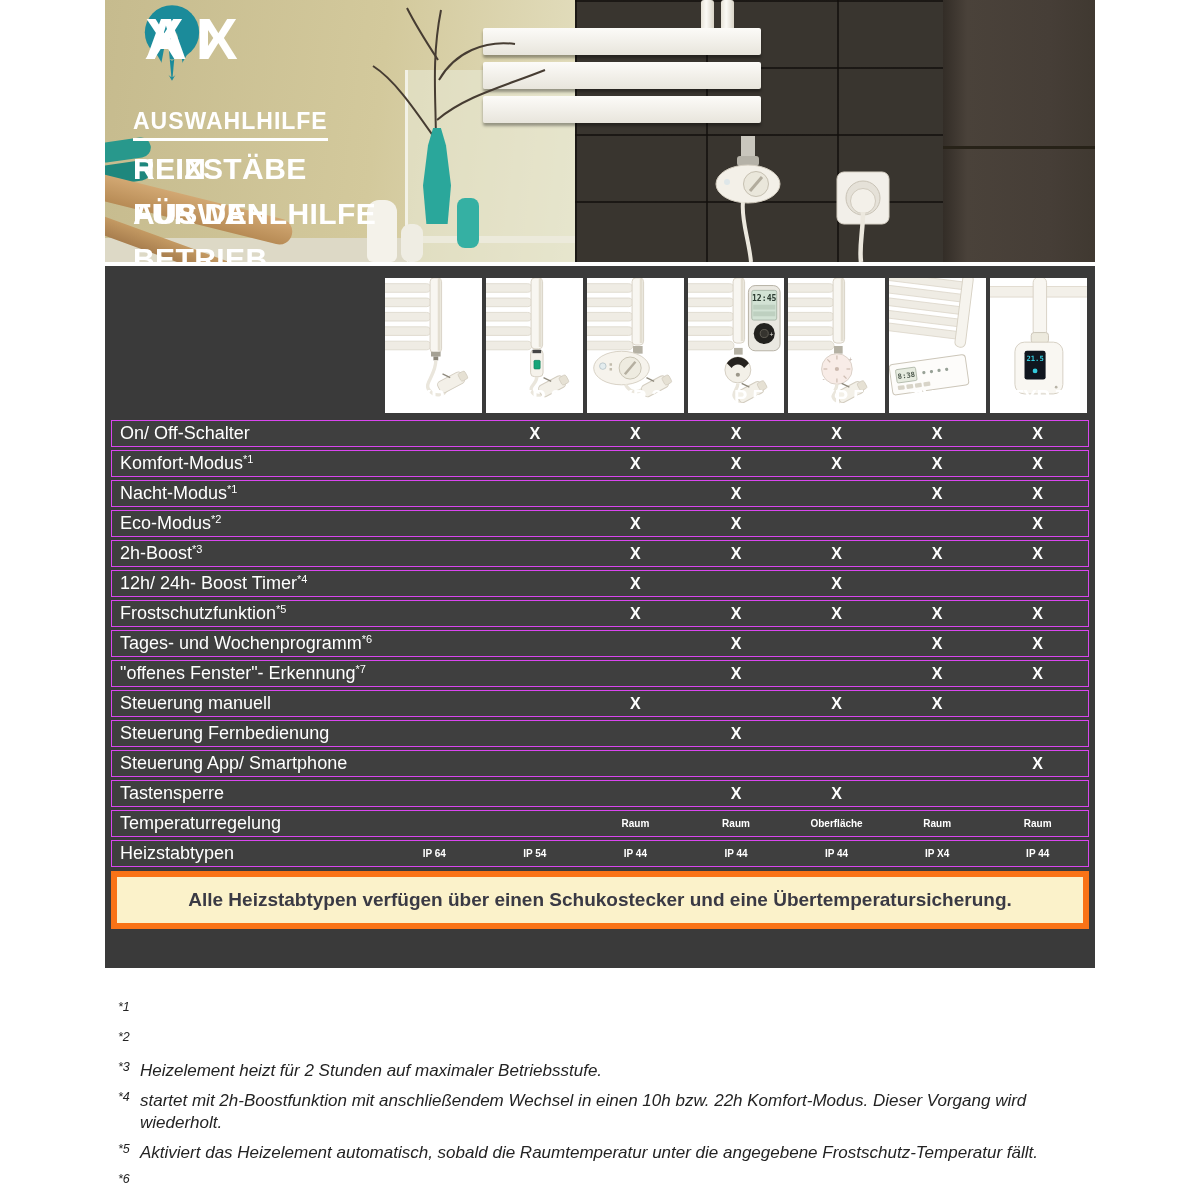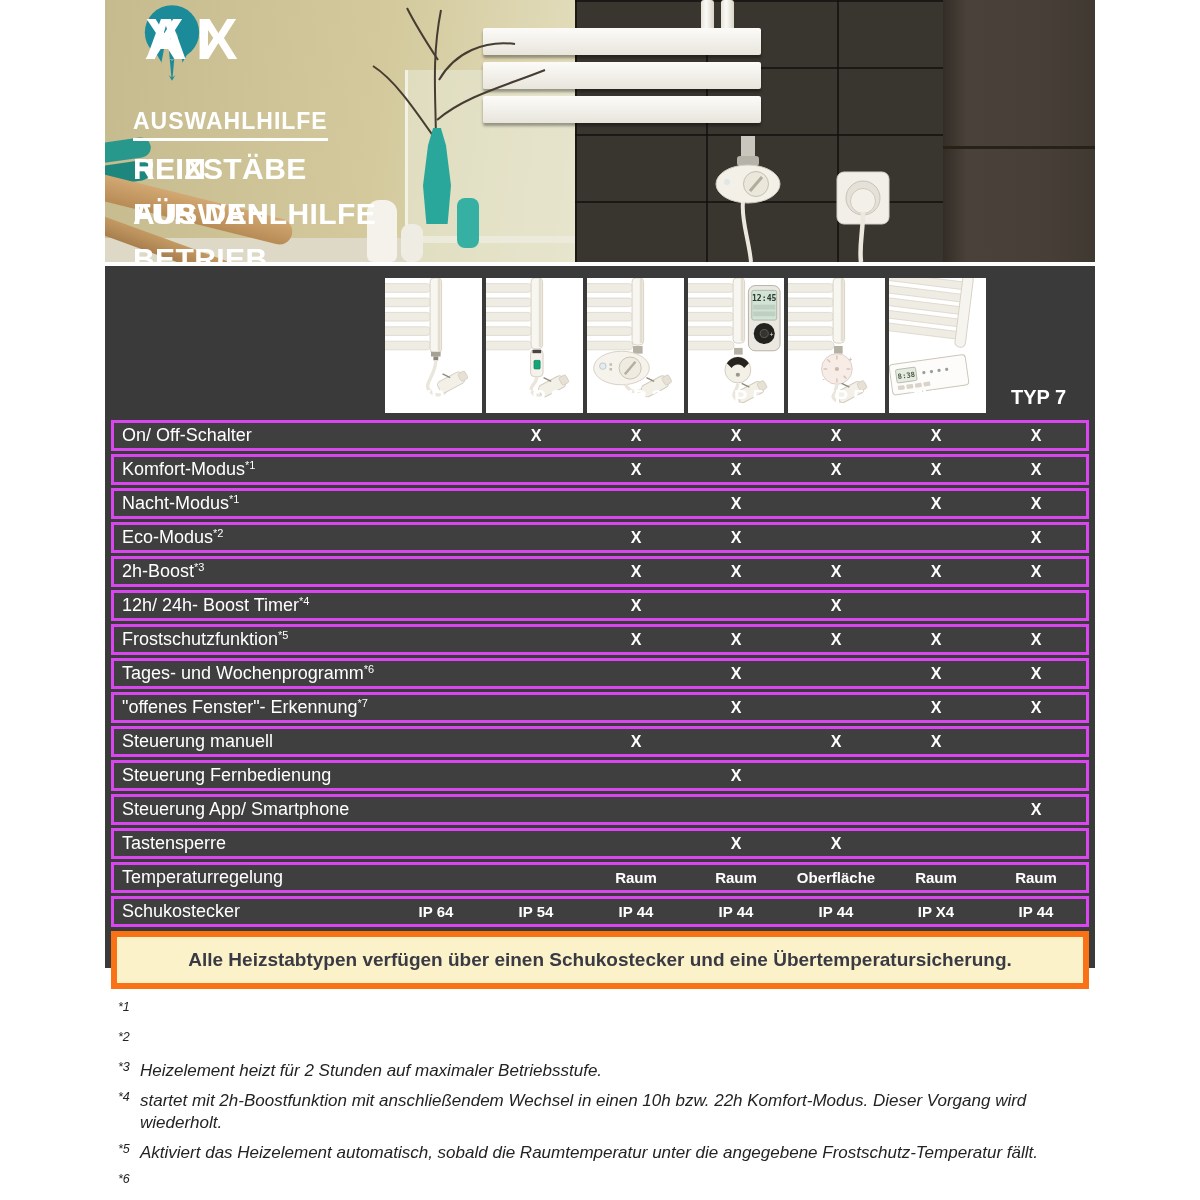--- a/index.html
+++ b/index.html
@@ -47,25 +47,25 @@
   
   .panel{width:990px;margin:4px 0 0 105px;background:#3a3a3a;box-sizing:border-box;
          padding:12px 6px 0;height:702px;}
   .grid8{display:grid;grid-template-columns:272px repeat(7,1fr);}
   .product-strip{height:95px;}
   .prod-cell{padding:0 2px;}
   .prod-box{background:#fff;height:135px;overflow:hidden;}
   .prod-box svg{display:block;}
   .typ-row{margin:8px 0 7px;height:32px;line-height:32px;}
   .typ-cell{text-align:center;color:#fff;font-weight:bold;font-size:20px;}
-  .feature-row{align-items:center;height:25px;background:#3f3f3f;border:3px solid #d946ef;margin-bottom:3px;color:#fff;}
+  .feature-row{align-items:center;height:25px;background:#3f3f3f;border:1px solid #d946ef;margin-bottom:3px;color:#fff;}
   .feature-label{font-size:18px;padding-left:8px;white-space:nowrap;overflow:hidden;}
   .feature-label .sup{font-size:11px;vertical-align:6px;}
   .feature-cell{text-align:center;font-weight:bold;font-size:16px;}
-  .feature-cell.txt{font-size:15px;}
+  .feature-cell.txt{font-size:10px;}
   .banner{margin-top:4px;height:46px;background:#fbf2ca;border:6px solid #f97316;
           display:flex;align-items:center;justify-content:center;
           font-weight:bold;font-size:19px;color:#3a3a44;}
 
   
   .footnotes{width:980px;margin:32px 0 0 118px;color:#232323;font-style:italic;font-size:17px;}
   .fn{display:flex;margin-bottom:8px;line-height:22px;}
   .fn-marker{width:18px;flex:none;font-size:12.5px;transform:translateY(-4px);}
   .fn-text{margin-left:4px;}
 </style>
@@ -311,20 +311,34 @@
      <circle cx="53" cy="95" r="1.7" fill="#97a196"></circle>
                 <circle cx="61" cy="95" r="1.7" fill="#97a196"></circle>
      <rect x="8" y="105" width="7" height="4.5" rx="1" fill="#d8d4c8"></rect>
                 <rect x="17" y="105" width="7" height="4.5" rx="1" fill="#d8d4c8"></rect>
      <rect x="26" y="105" width="7" height="4.5" rx="1" fill="#d8d4c8"></rect>
                 <rect x="35" y="105" width="7" height="4.5" rx="1" fill="#d8d4c8"></rect>
    </g>
             </svg>
           </div>
         </div>
+        <div class="prod-cell">
+          <div class="prod-box">
+            <svg width="100%" height="135" viewBox="0 0 101 135">
+              <rect x="-6" y="6" width="112" height="11" rx="5.5" fill="#f3f0e9" stroke="#d9d3c6" stroke-width="0.8"></rect>
+   <rect x="45" y="-4" width="14" height="62" rx="6" fill="#f8f6f1" stroke="#d7d1c4"></rect>
+   <rect x="43" y="54" width="18" height="11" rx="3" fill="#edeade" stroke="#ccc6b9"></rect>
+   <rect x="26" y="64" width="50" height="54" rx="10" fill="#f9f7f2" stroke="#d5cfc2"></rect>
+   <rect x="36" y="73" width="22" height="30" rx="2.5" fill="#10161f"></rect>
+   <text x="47" y="84" font-size="7.5" font-weight="bold" fill="#33cbdc" text-anchor="middle" font-family="'DejaVu Sans Mono',monospace">21.5</text>
+   <circle cx="47" cy="94" r="2.5" fill="#33cbdc"></circle>
+   <circle cx="69" cy="111" r="1.4" fill="#b9b4a7"></circle>
+            </svg>
+          </div>
+        </div>
       </div>
     <div class="grid8 typ-row" id="typ-row">
       <div></div>
     <div class="typ-cell">TYP 1</div>
         <div class="typ-cell">TYP 2</div>
         <div class="typ-cell">TYP 3</div>
         <div class="typ-cell">TYP 5</div>
         <div class="typ-cell">TYP 5</div>
         <div class="typ-cell">TYP 7</div>
         <div class="typ-cell">TYP 7</div>
@@ -464,21 +478,21 @@
           <div class="feature-label">Temperaturregelung</div>
           <div class="feature-cell"></div>
           <div class="feature-cell"></div>
           <div class="feature-cell txt">Raum</div>
           <div class="feature-cell txt">Raum</div>
           <div class="feature-cell txt">Oberfläche</div>
           <div class="feature-cell txt">Raum</div>
           <div class="feature-cell txt">Raum</div>
         </div>
         <div class="grid8 feature-row">
-          <div class="feature-label">Schukostecker</div>
+          <div class="feature-label">Heizstabtypen</div>
           <div class="feature-cell txt">IP 64</div>
           <div class="feature-cell txt">IP 54</div>
           <div class="feature-cell txt">IP 44</div>
           <div class="feature-cell txt">IP 44</div>
           <div class="feature-cell txt">IP 44</div>
           <div class="feature-cell txt">IP X4</div>
           <div class="feature-cell txt">IP 44</div>
         </div>
       </div>
     <div class="banner">Alle Heizstabtypen verfügen über einen Schukostecker und eine Übertemperatursicherung.</div>

